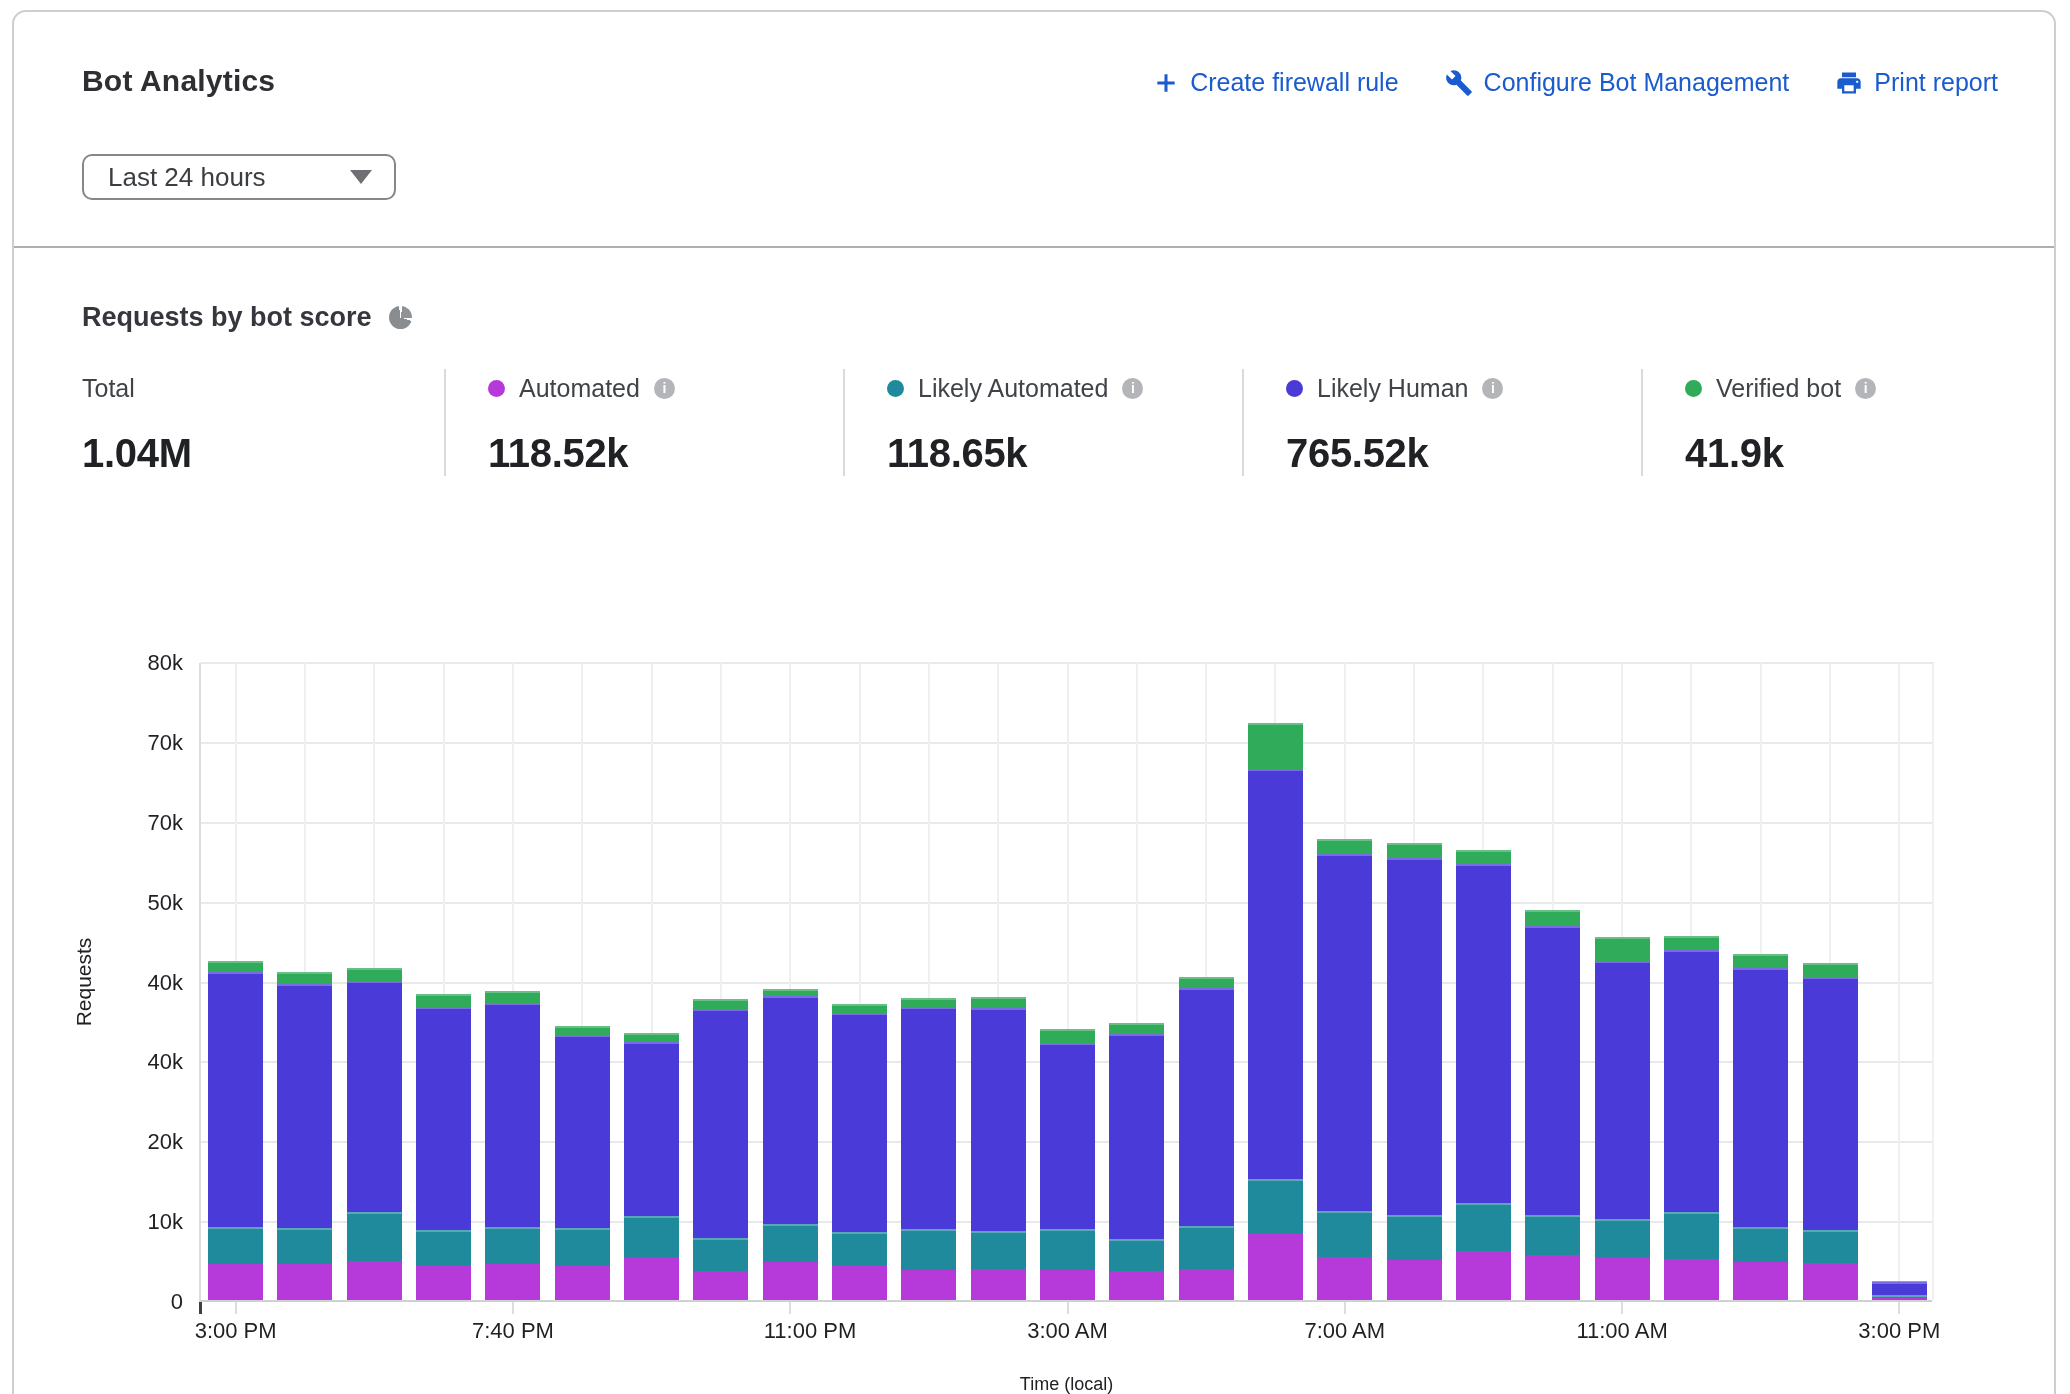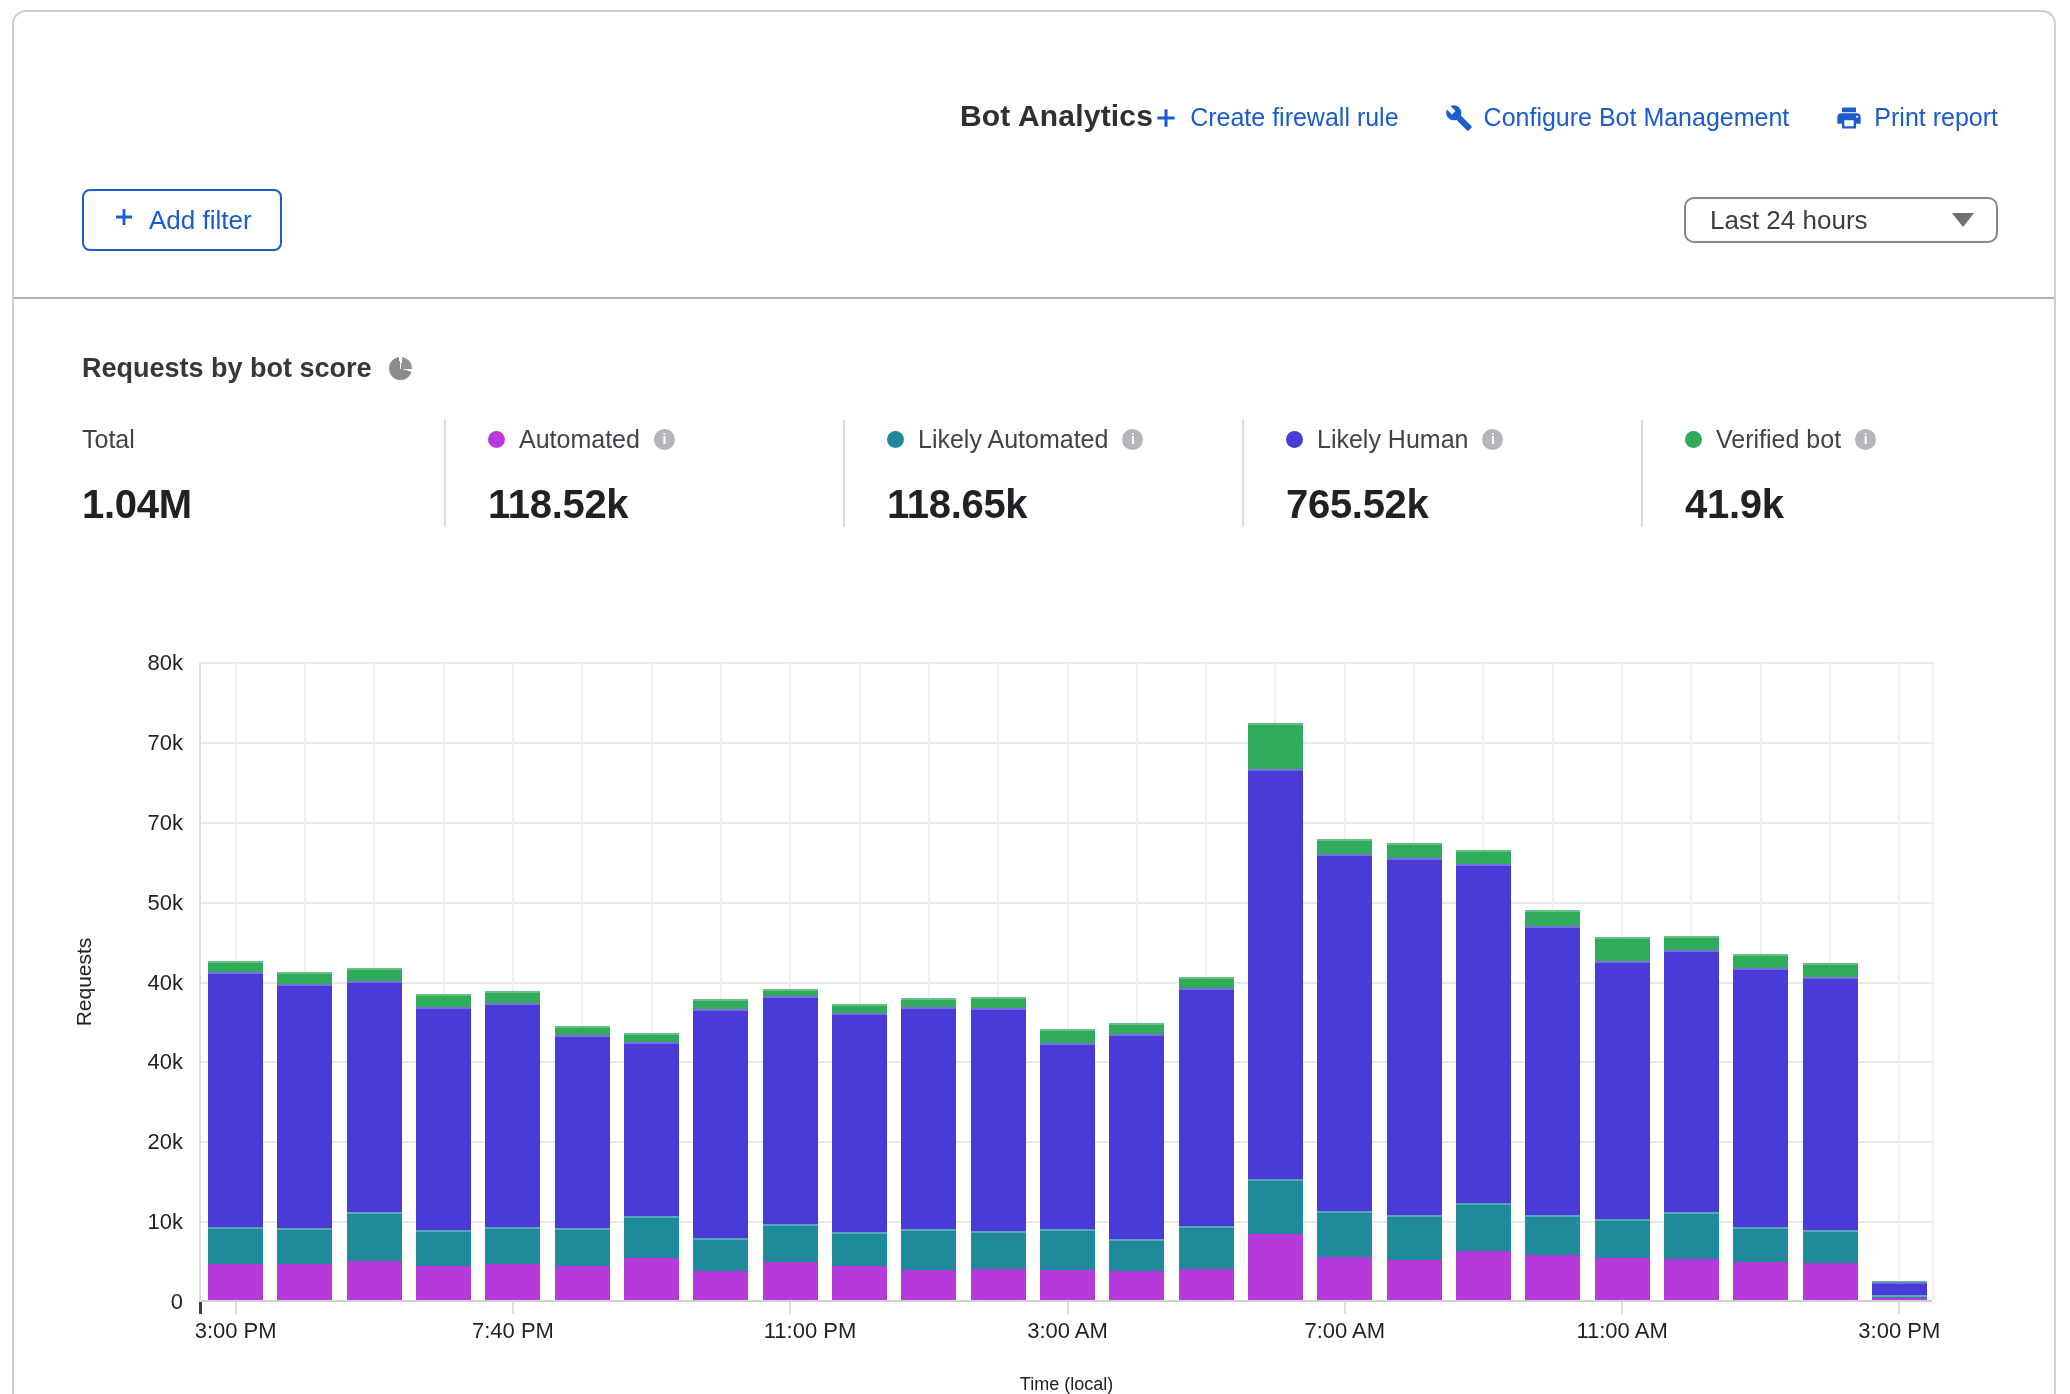--- a/index.html
+++ b/index.html
@@ -2,22 +2,22 @@
 <html style="--accent: #1a5bce;"><head>
 <meta charset="utf-8">
 <style>
   * { margin:0; padding:0; box-sizing:border-box; }
   html,body { width:2070px; height:1394px; background:#fff; overflow:hidden;
     font-family:"Liberation Sans", sans-serif; }
   #card { position:absolute; left:12px; top:10px; width:2044px; height:1384px;
     background:#fff; border:2px solid #cdced0; border-bottom:none;
     border-radius:14px 14px 0 0; }
   
-  .header-row { display:flex; justify-content:flex-end; align-items:flex-start;
-    padding:52px 56px 0 68px;margin-top:35px; }
+  .header-row { display:flex; justify-content:space-between; align-items:flex-start;
+    padding:52px 56px 0 68px; }
   .page-title { font-size:30px; font-weight:bold; color:#2d2f33; letter-spacing:0.2px; }
   .actions { display:flex; gap:46px; align-items:center; margin-top:4px; }
   .action-link { display:flex; align-items:center; gap:11px; color:var(--accent);
     font-size:25px; cursor:pointer; }
   .action-link svg { display:block; }
   .filter-row { display:flex; justify-content:space-between; align-items:center;
     padding:0 56px 0 68px; margin-top:56px; }
   .add-filter-btn { display:inline-flex; align-items:center; gap:13px; height:62px;
     padding:0 28px; border:2.5px solid var(--accent); border-radius:8px;
     color:var(--accent); font-size:26px; background:#fff; cursor:pointer; }
@@ -97,28 +97,20 @@
           <svg width="28" height="28" viewBox="0 0 24 24" fill="currentColor">
               <path d="M19 8H5c-1.66 0-3 1.34-3 3v6h4v4h12v-4h4v-6c0-1.66-1.34-3-3-3zm-3 11H8v-5h8v5zm3-7c-.55 0-1-.45-1-1s.45-1 1-1 1 .45 1 1-.45 1-1 1zm-1-9H6v4h12V3z"></path>
             </svg>
         </span>
         <span>Print report</span>
       </div>
     </div>
   </div>
 
   <div class="filter-row">
-    <button class="add-filter-btn">
-      <span>
-        <svg width="24" height="24" viewBox="0 0 24 24" fill="none" stroke="currentColor" stroke-width="2.8">
-            <path d="M12 4v16M4 12h16"></path>
-          </svg>
-      </span>
-      <span>Add filter</span>
-    </button>
     <div class="dropdown">
       <span>Last 24 hours</span>
       <span class="caret"></span>
     </div>
   </div>
 
   <div class="divider"></div>
 
   <div class="section-title-row">
     <span class="section-title">Requests by bot score</span>

